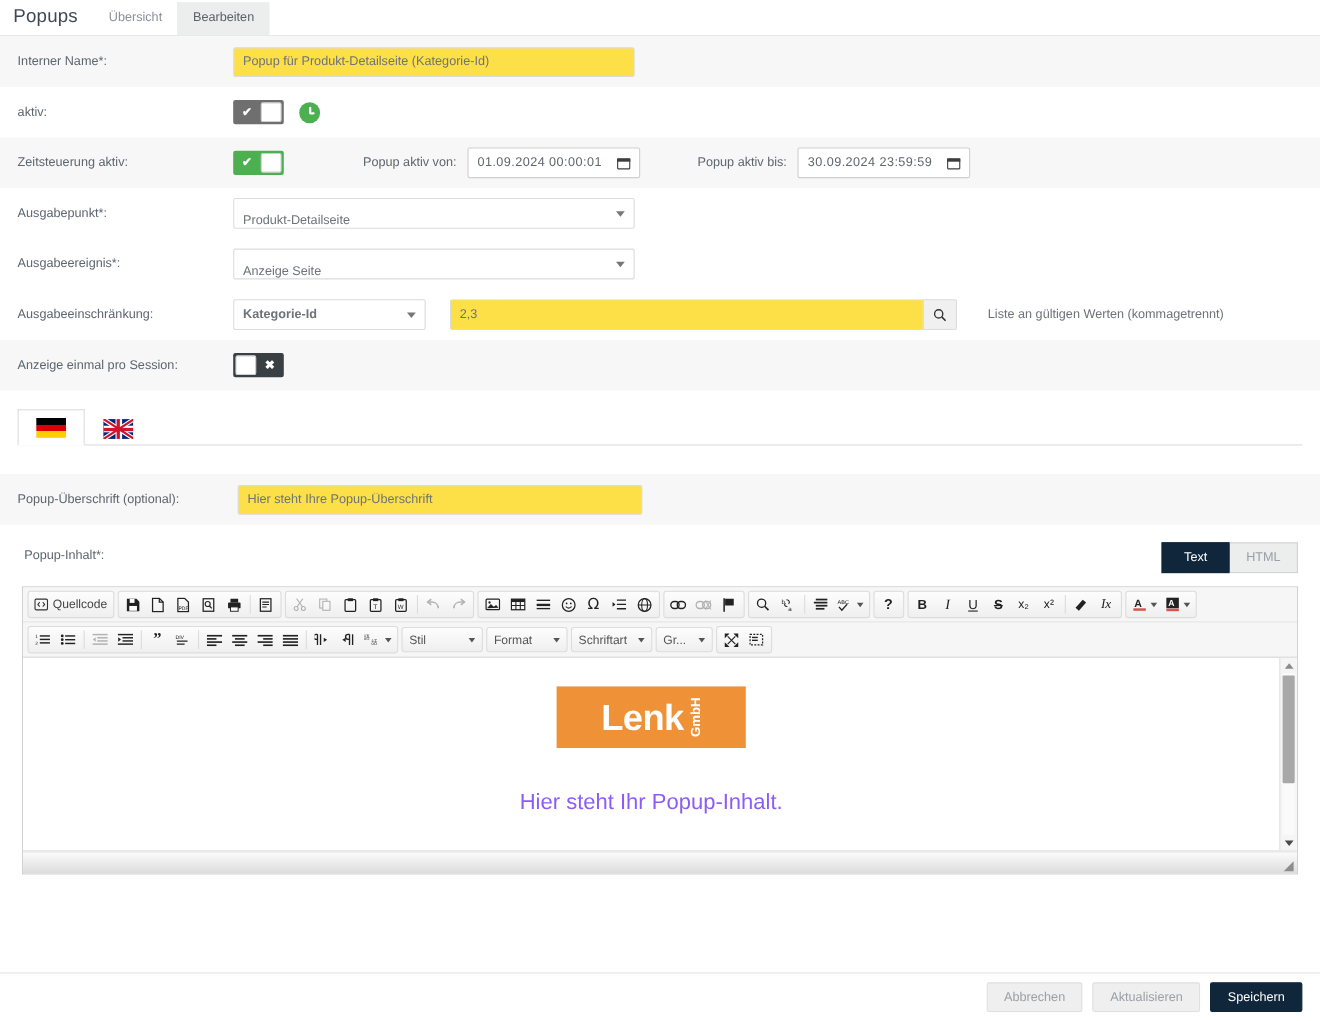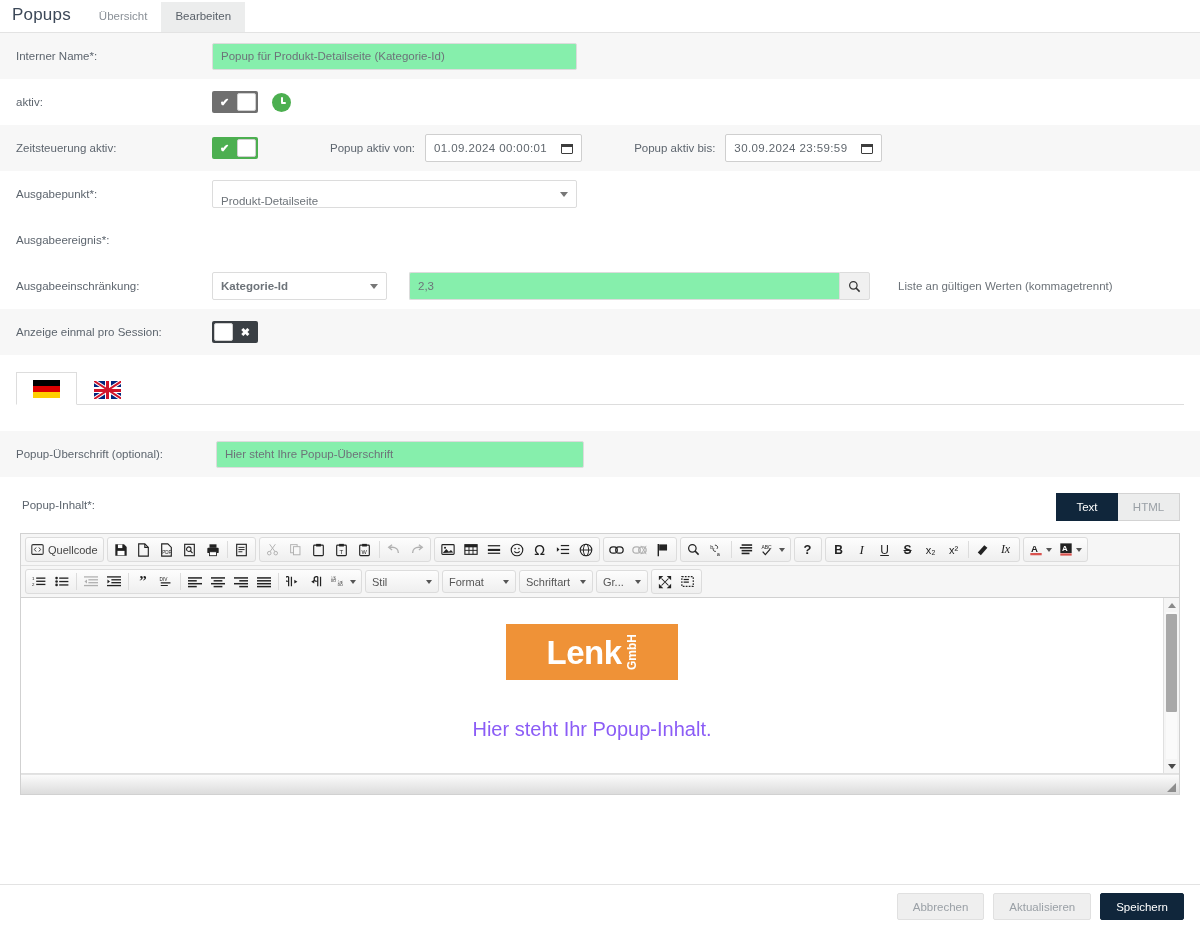--- a/index.html
+++ b/index.html
@@ -58,21 +58,21 @@
     font-size: 11.5px;
     color: #5d656e;
     line-height: 1.3;
   }
   .row-ctl { display: flex; align-items: center; flex: 1 1 auto; }
 
   
   .txt {
     height: 27px;
     border: 1px solid #dcdcdc;
-    background: #86efac;
+    background: #fde047;
     border-radius: 2px;
     font-size: 11.5px;
     color: #6d7379;
     padding: 0 8px;
     font-family: "Liberation Sans", sans-serif;
     outline: none;
   }
   .txt.wide { width: 365px; }
   .txt.heading { width: 368px; }
 
@@ -435,20 +435,28 @@
         <div class="sel w365">
             <span>Produkt-Detailseite</span>
           </div>
         <span class="caret"></span>
       </div>
     </div>
   </div>
 
   <div class="row plain">
     <div class="row-label">Ausgabeereignis*:</div>
+    <div class="row-ctl">
+      <div class="selwrap">
+        <div class="sel w365">
+            <span>Anzeige Seite</span>
+          </div>
+        <span class="caret"></span>
+      </div>
+    </div>
   </div>
 
   <div class="row plain">
     <div class="row-label">Ausgabeeinschränkung:</div>
     <div class="row-ctl">
       <div class="selwrap">
         <div class="sel w175">
             <span>Kategorie-Id</span>
           </div>
         <span class="caret"></span>

